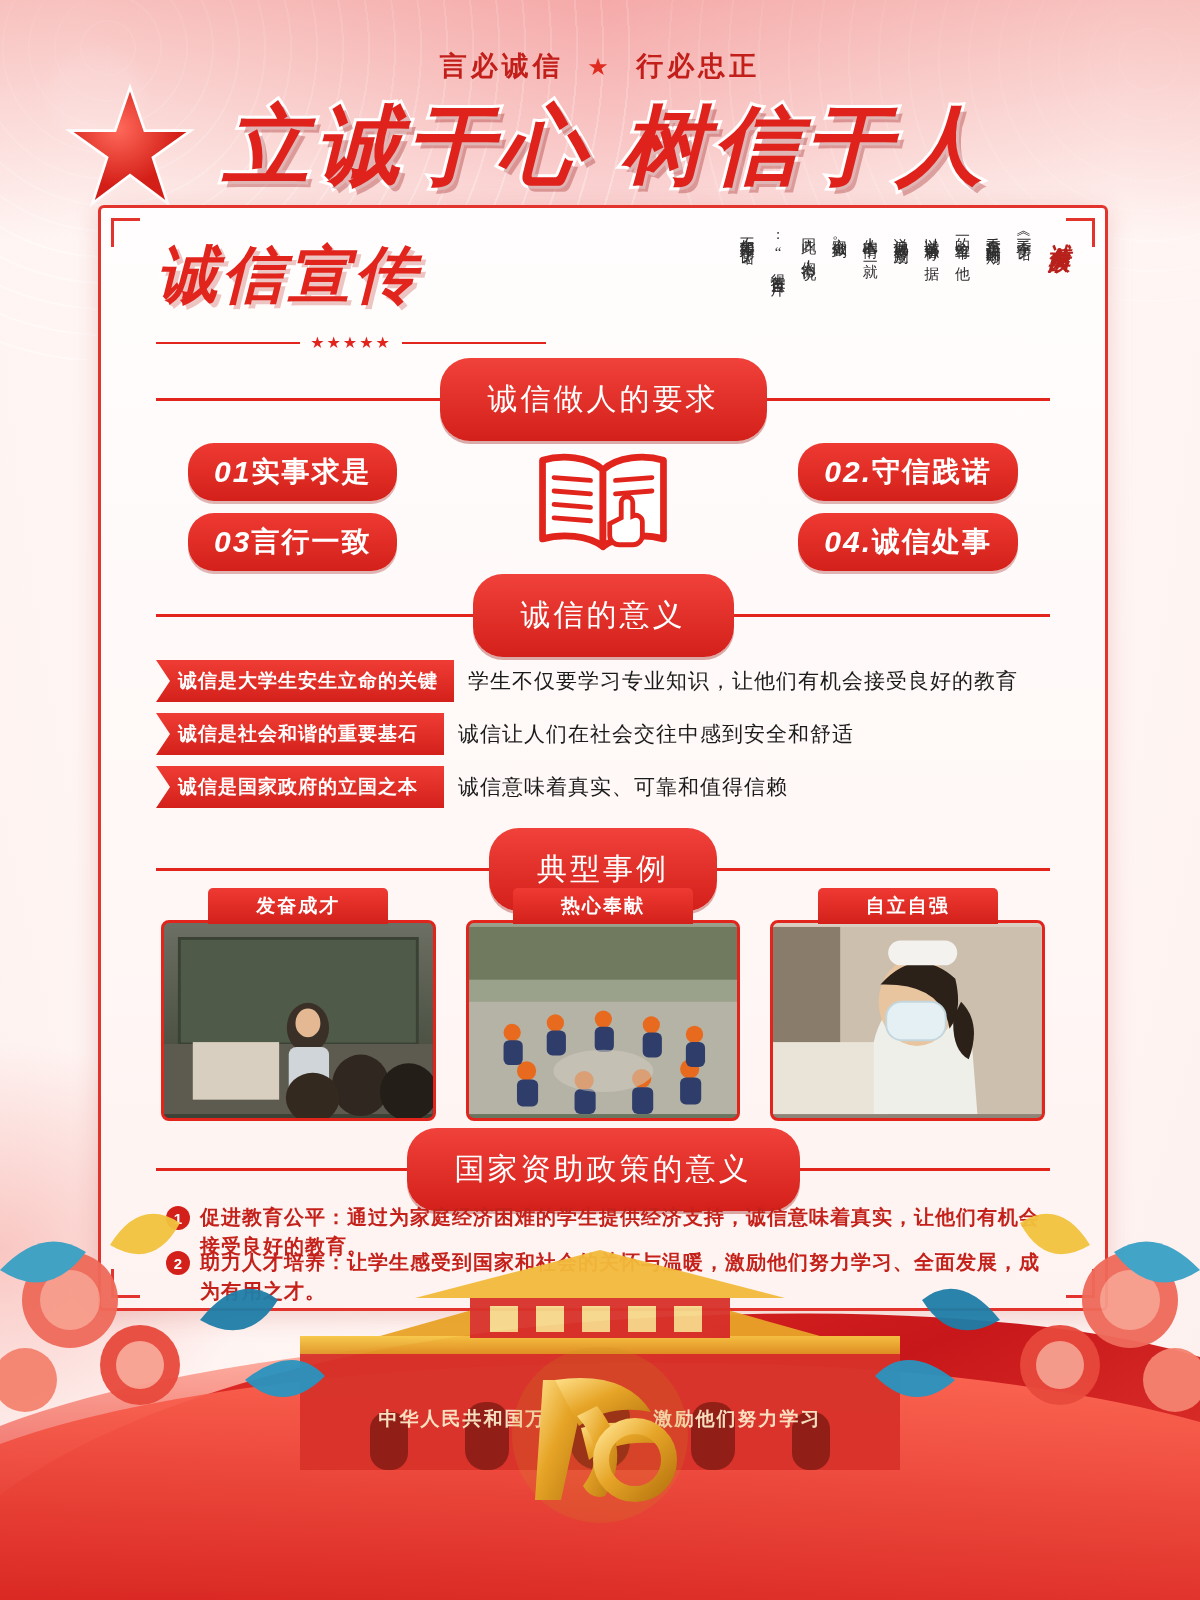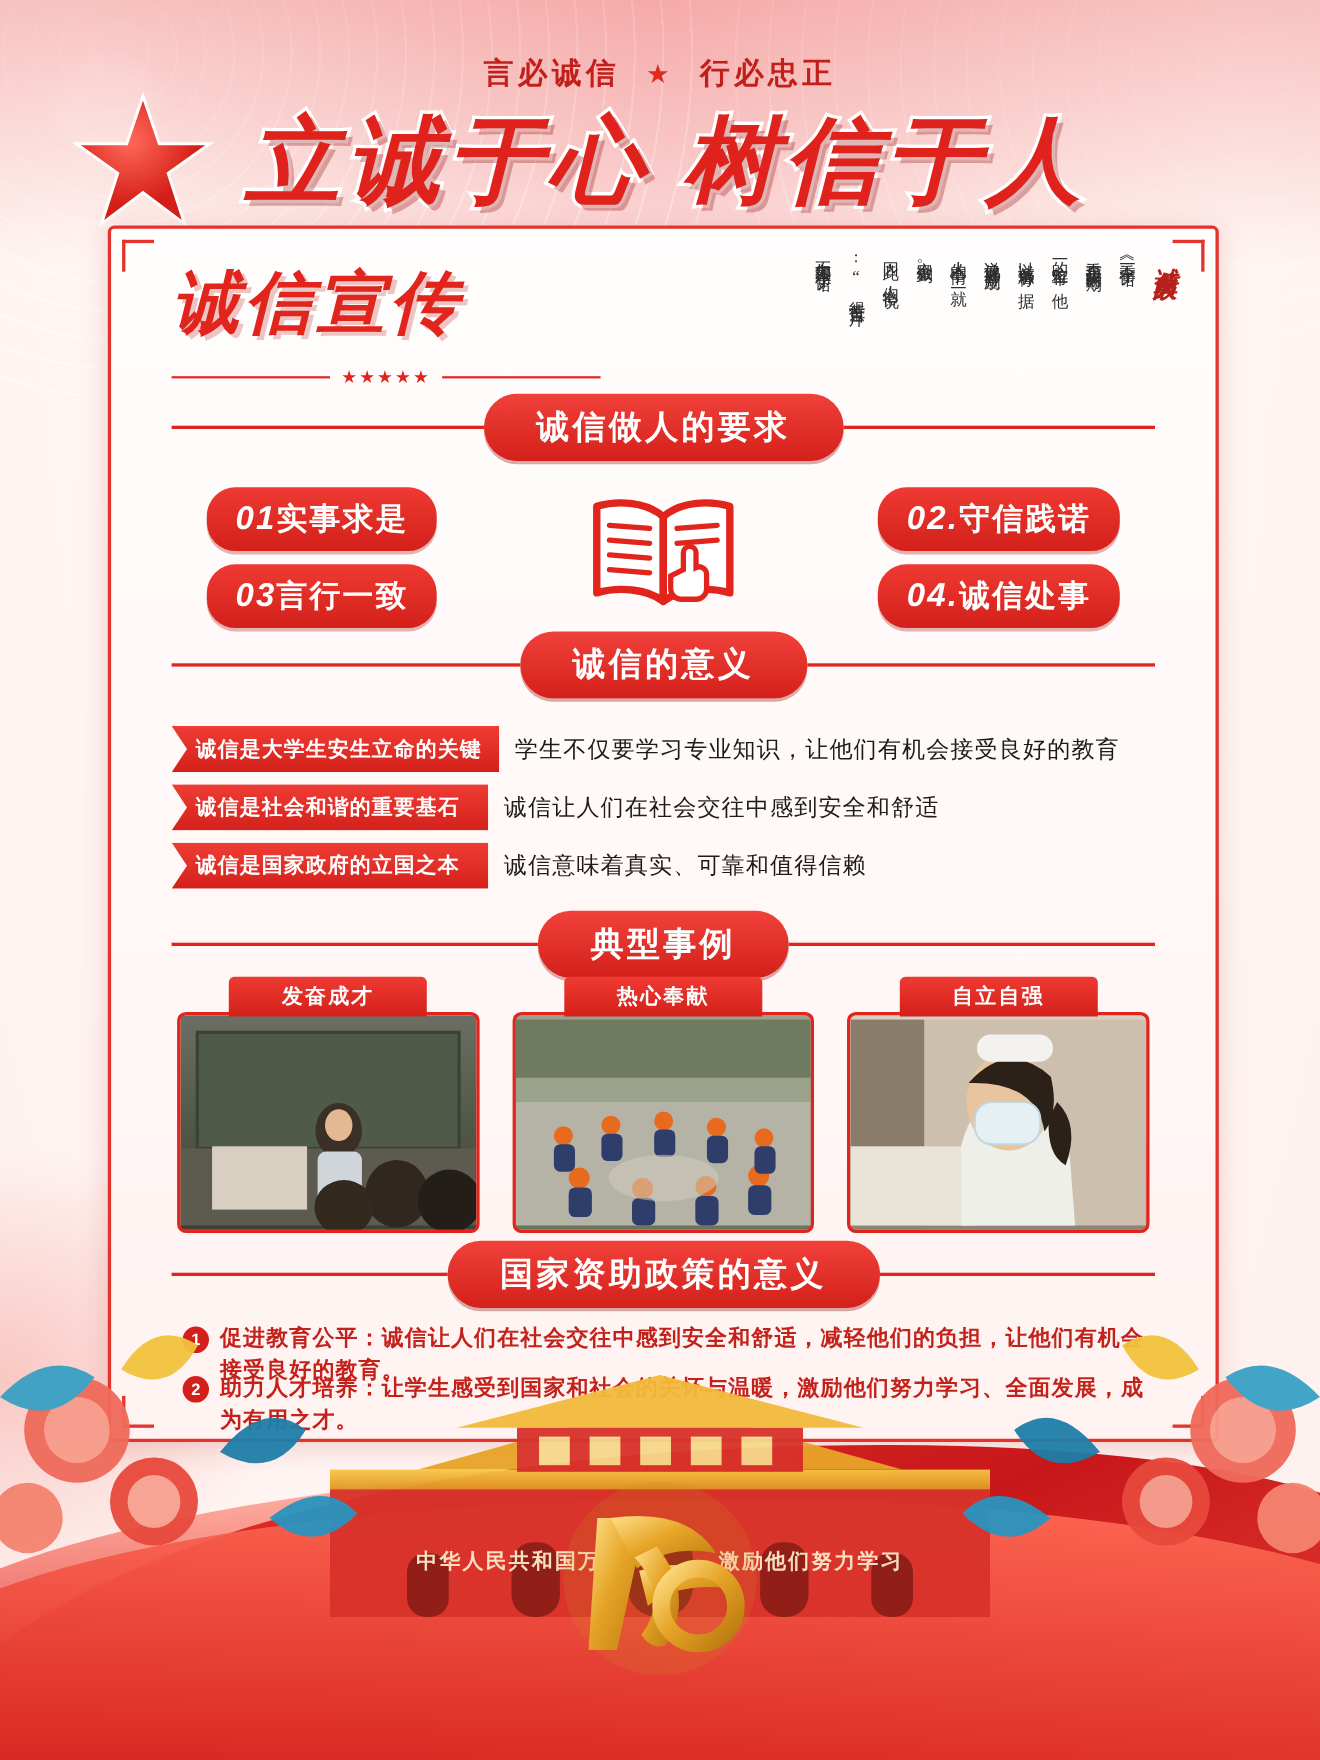--- a/index.html
+++ b/index.html
@@ -77,22 +77,22 @@
 
   
   .story{position:absolute;right:30px;top:18px;height:160px;display:flex;flex-direction:row-reverse;gap:9px;}
   .story .col{writing-mode:vertical-rl;text-orientation:upright;font-size:15px;color:#2c2c2c;
       line-height:1.45;letter-spacing:2px;font-family:"Liberation Serif","DejaVu Serif",serif;}
   .story .col.head{font-size:22px;font-weight:bold;color:#b8211b;font-style:italic;letter-spacing:3px;}
 
   
   .sec{position:absolute;left:55px;width:894px;display:flex;align-items:center;}
   .sec .hr{flex:1;height:3px;background:#e1251d;}
-  .pill{background:linear-gradient(180deg,#f0413a,#d4201a);color:#fff;font-weight:bold;
-      font-size:30px;padding:10px 48px;border-radius:30px;letter-spacing:3px;white-space:nowrap;
+  .pill{background:linear-gradient(180deg,#f0413a,#d4201a);color:#fff;font-weight:normal;
+      font-size:30px;padding:21px 48px;border-radius:30px;letter-spacing:3px;white-space:nowrap;
       box-shadow:0 3px 0 rgba(150,20,15,.35);}
 
   
   .req{position:absolute;left:55px;width:894px;}
   .chip{display:inline-flex;align-items:center;gap:0;
       background:linear-gradient(180deg,#ee3a32,#d3201a);color:#fff;border-radius:26px;
       padding:10px 26px;font-size:28px;font-weight:bold;letter-spacing:2px;
       box-shadow:0 3px 0 rgba(150,20,15,.3);}
   .chip .num{font-style:italic;font-size:30px;font-weight:bold;}
   .book{position:absolute;left:50%;transform:translateX(-50%);top:0;width:170px;height:120px;}
@@ -319,21 +319,21 @@
   </div>
 
   <div class="sec" style="top:920px;">
     <span class="hr"></span>
     <span class="pill">国家资助政策的意义</span>
     <span class="hr"></span>
   </div>
 
   <div class="policy" style="top:995px;">
     <span class="badge">1</span>
-    <span class="ptext">促进教育公平：诚信让人们在社会交往中感到安全和舒适，减轻他们的负担，让他们有机会接受良好的教育。</span>
+    <span class="ptext">促进教育公平：通过为家庭经济困难的学生提供经济支持，诚信意味着真实，让他们有机会接受良好的教育。</span>
   </div>
   <div class="policy" style="top:1040px;">
     <span class="badge">2</span>
     <span class="ptext">助力人才培养：让学生感受到国家和社会的关怀与温暖，激励他们努力学习、全面发展，成为有用之才。</span>
   </div>
 </div>
 
 <div class="ribbon">
   <div class="r3"></div>
     <div class="r1"></div>

